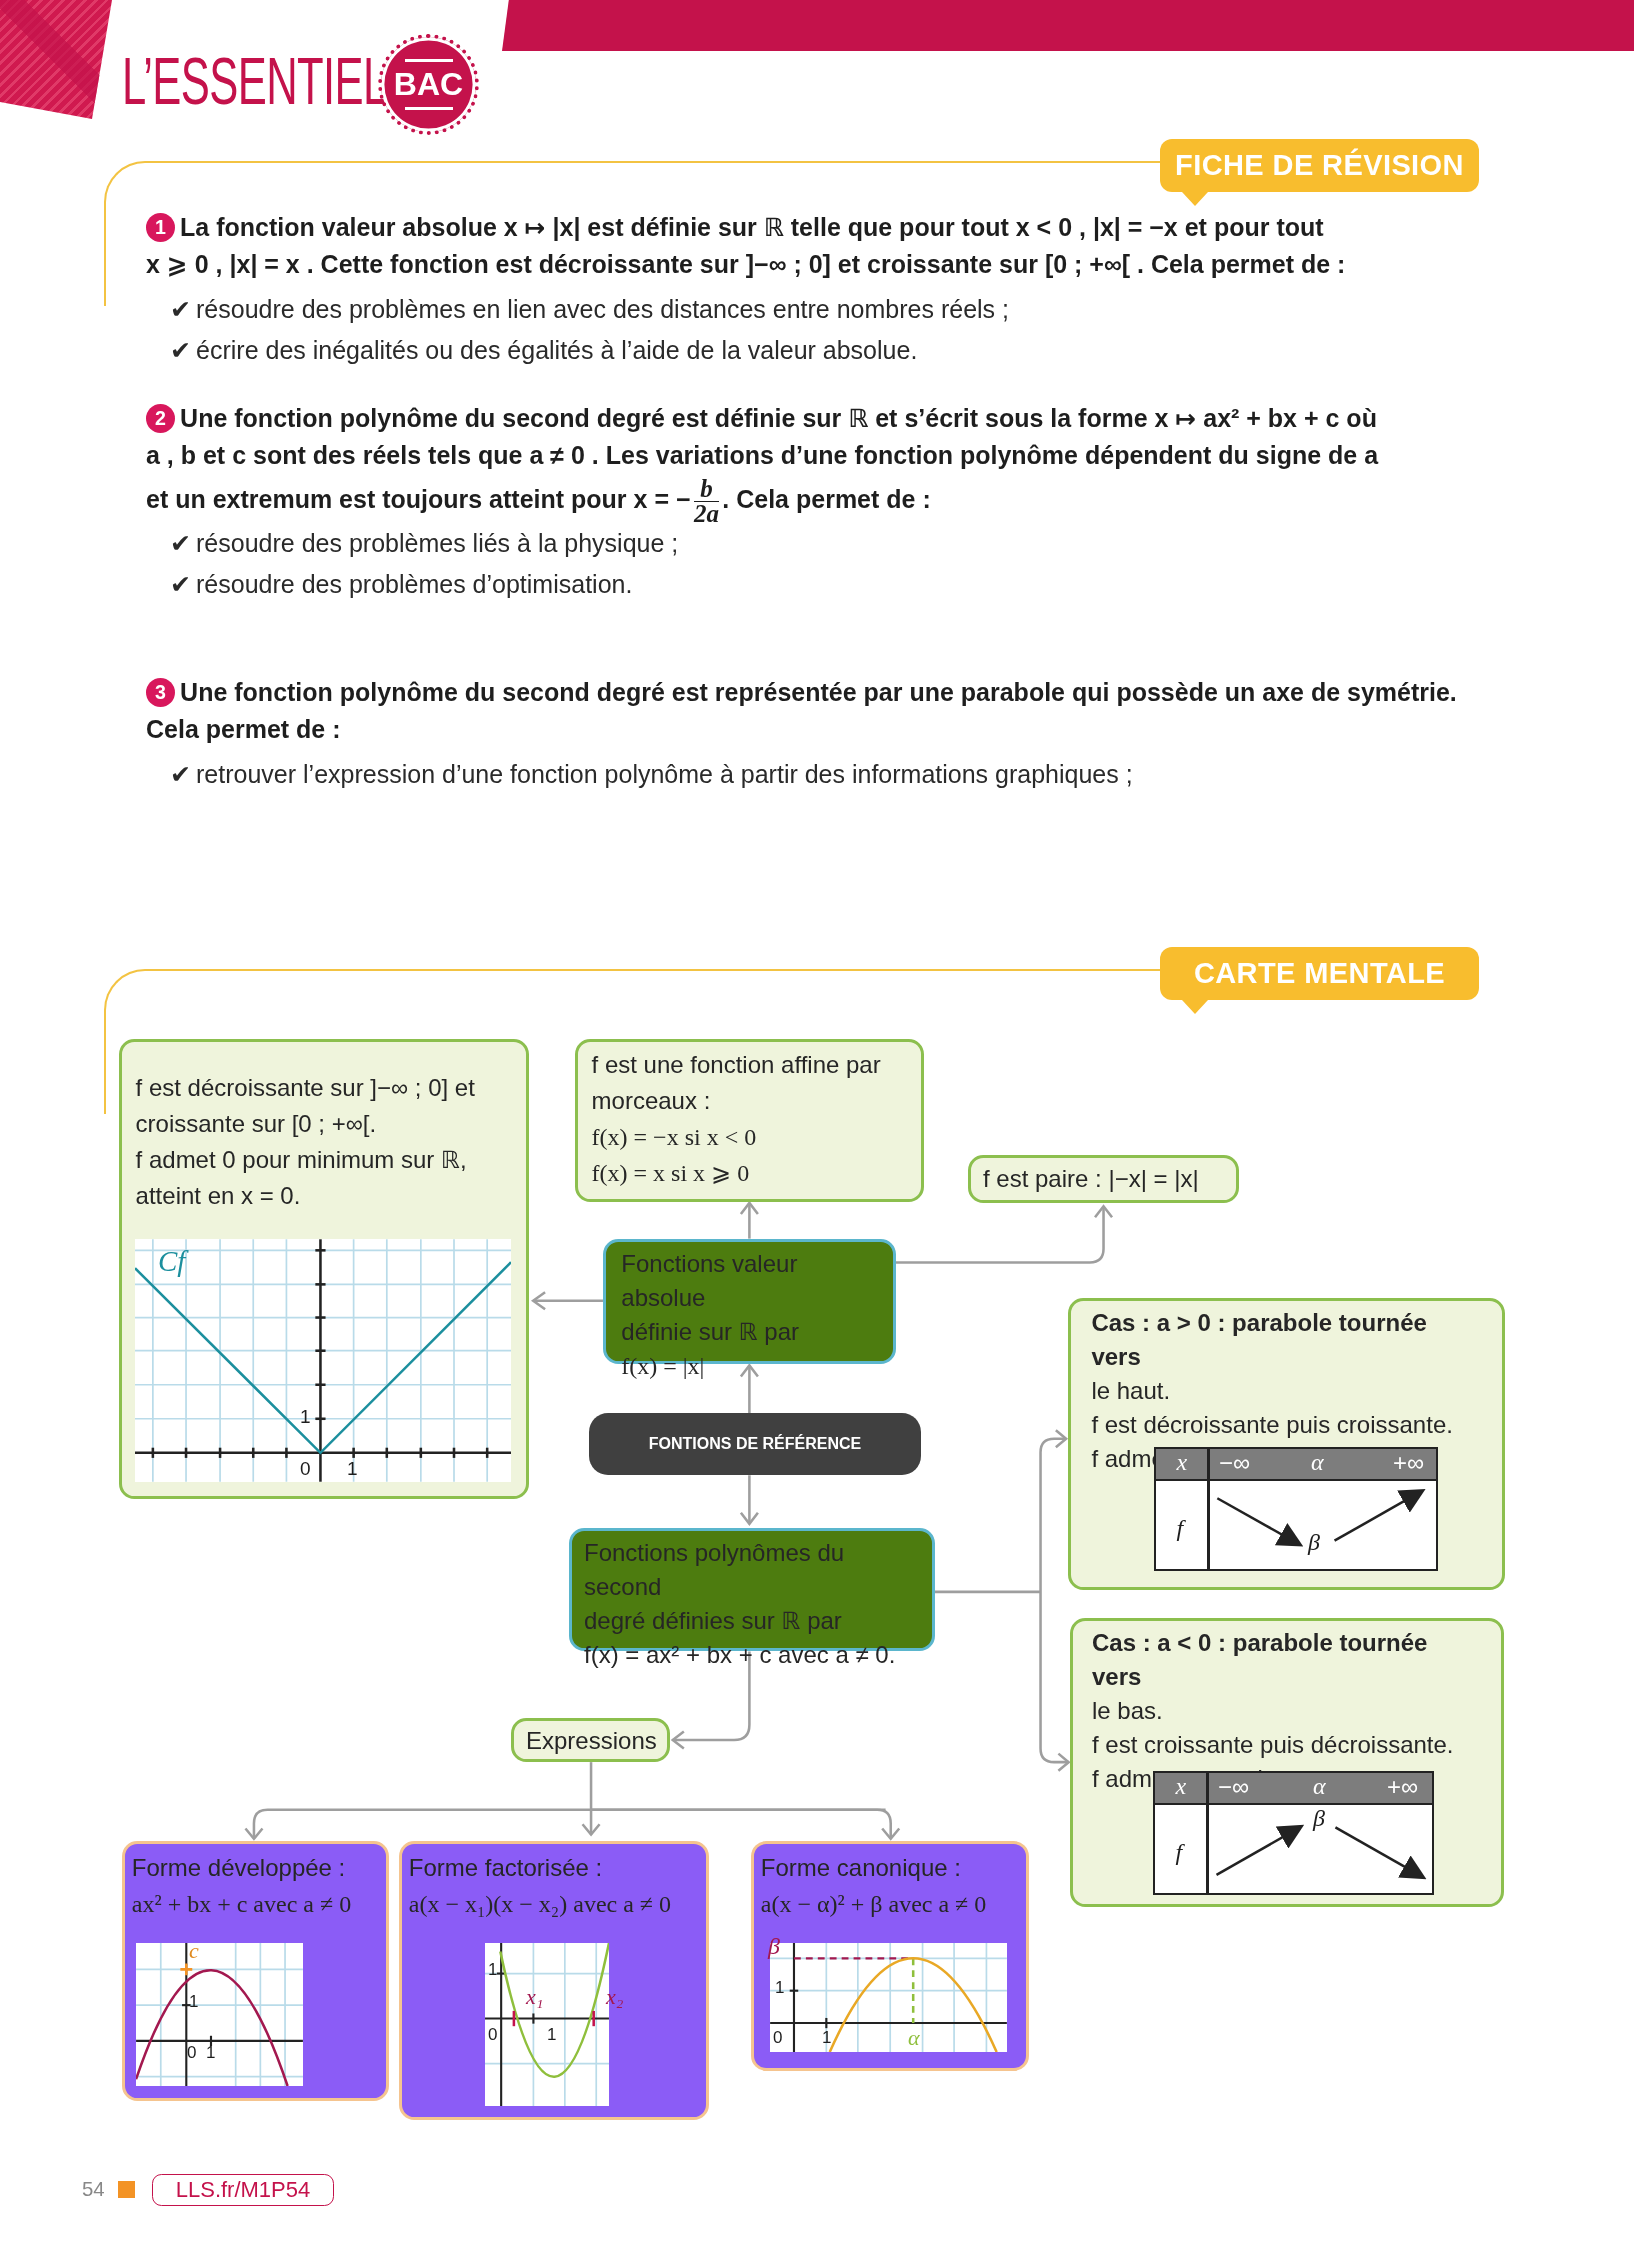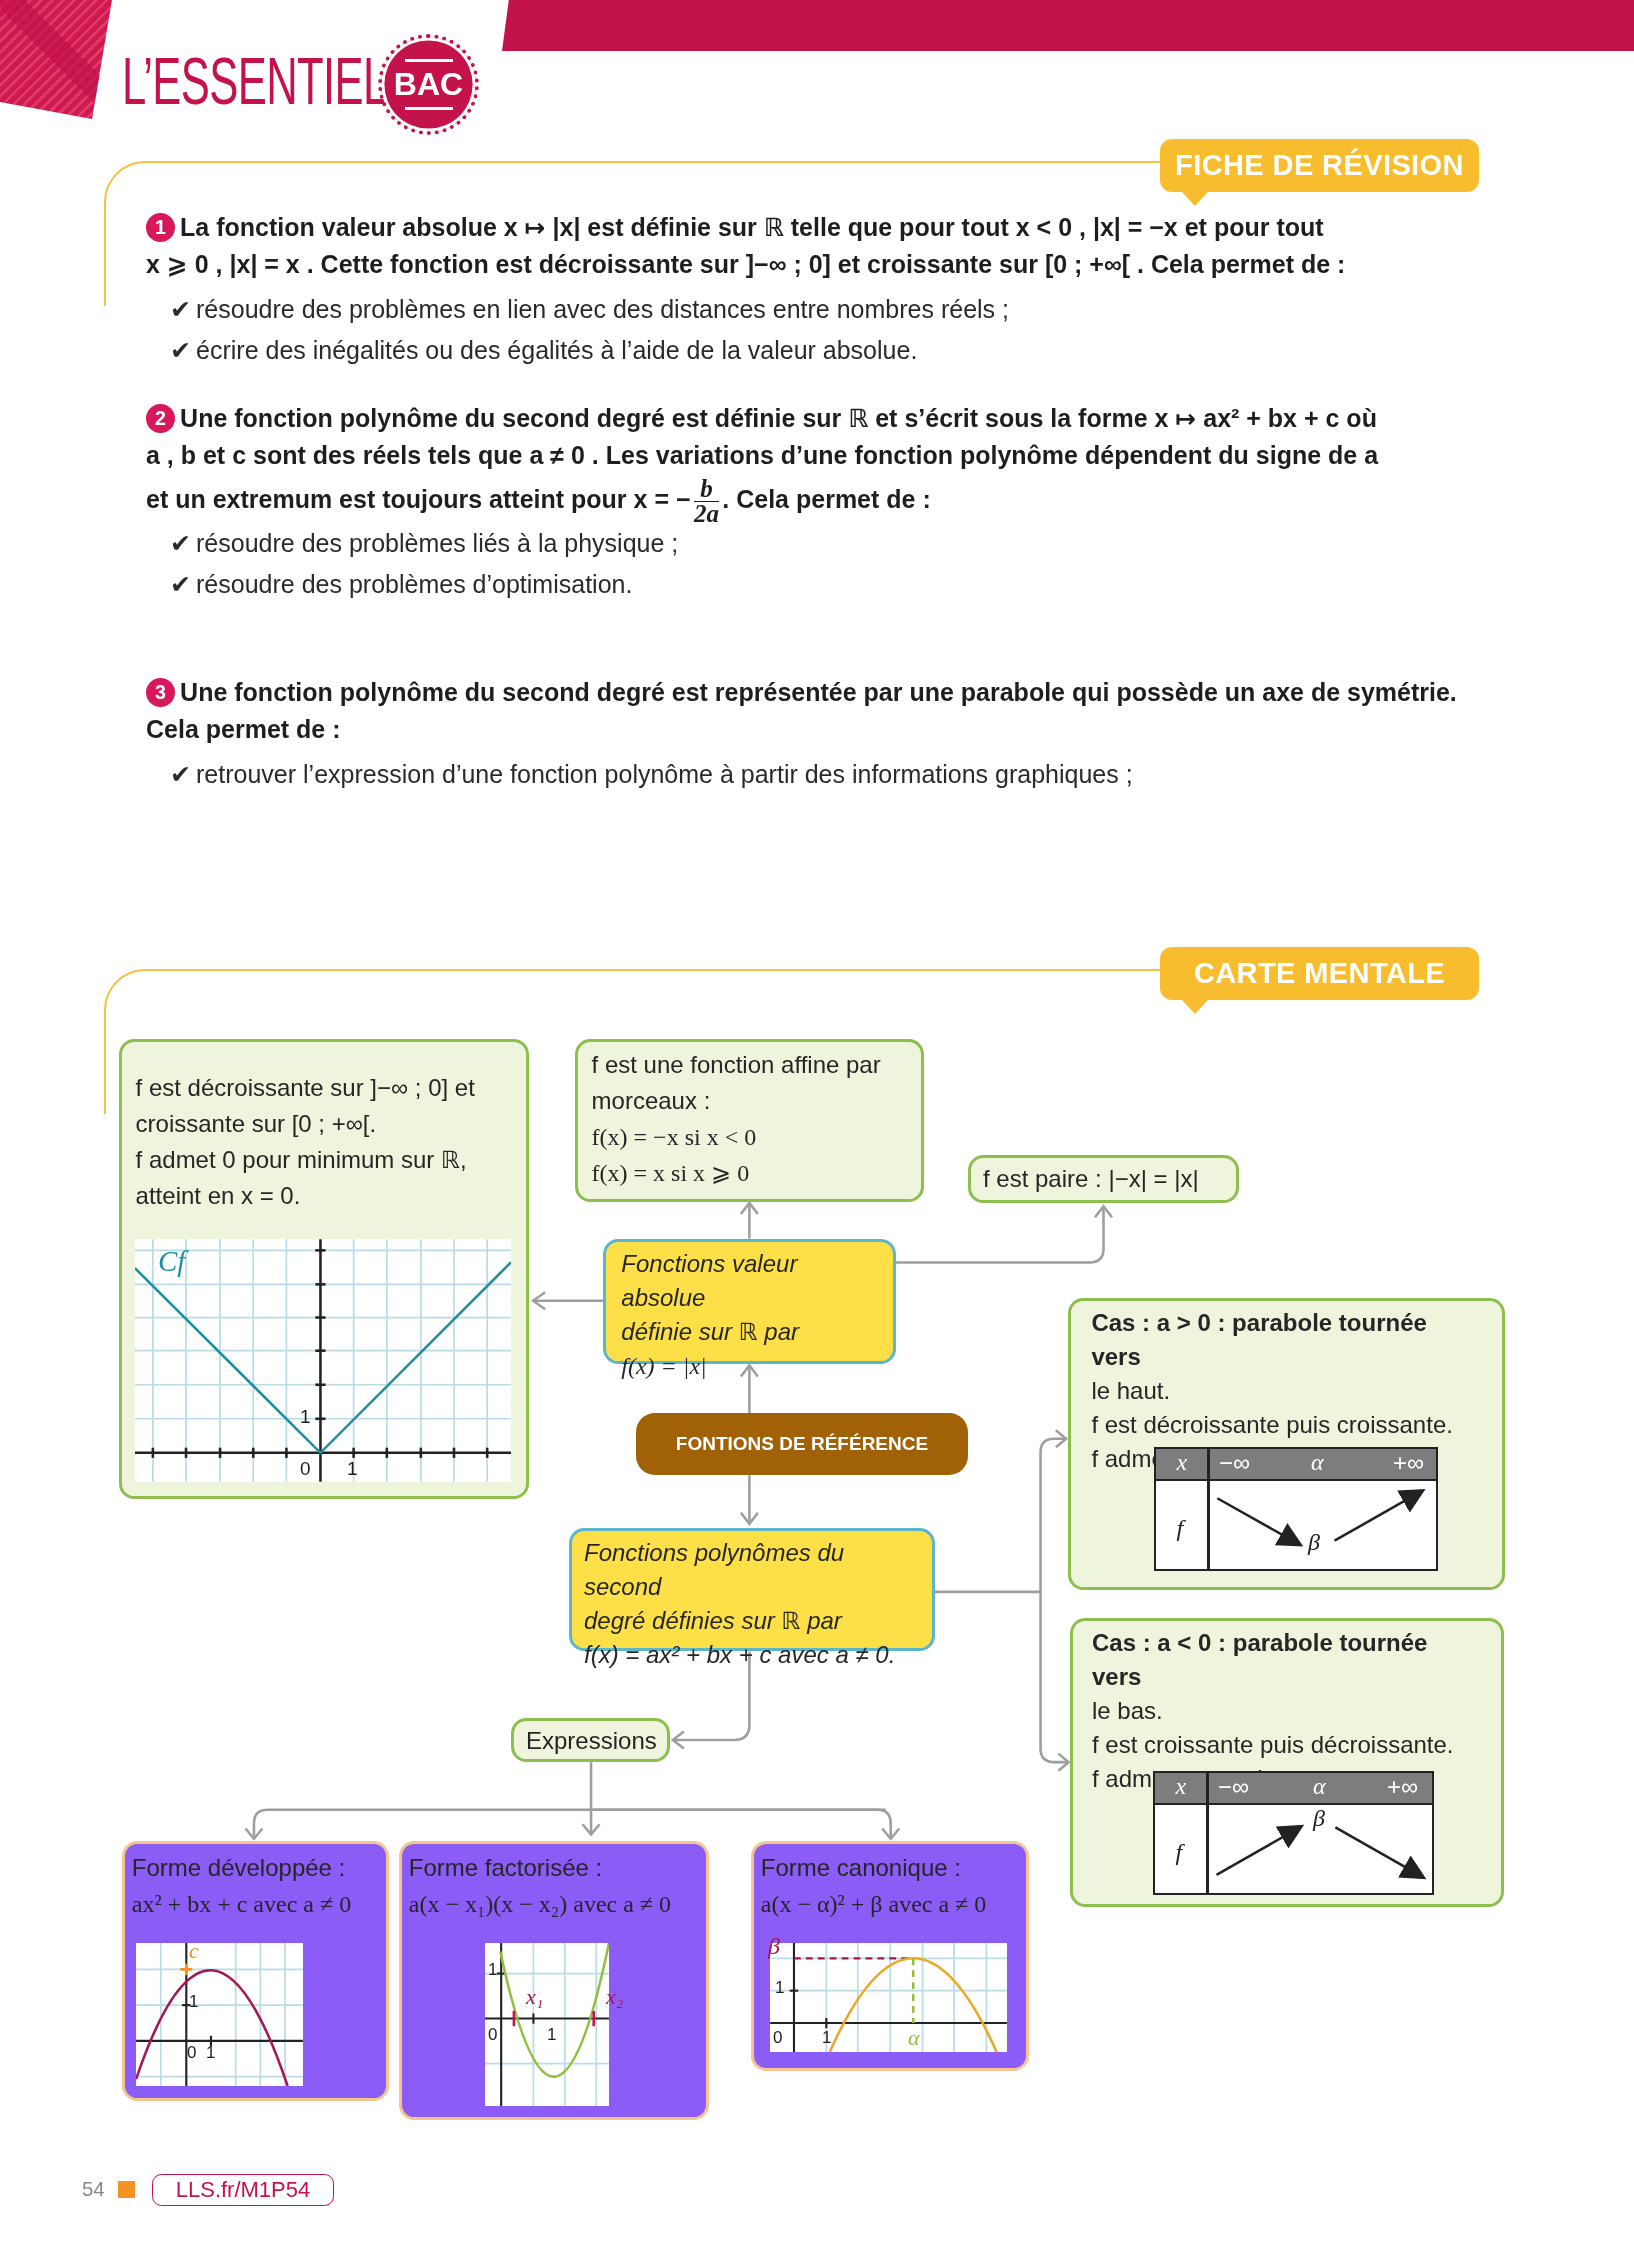--- a/index.html
+++ b/index.html
@@ -29,23 +29,23 @@
   .num { display: inline-block; width: 29px; height: 29px; border-radius: 50%; background: #d8175c; color: #fff; font-size: 19.6px; text-align: center; line-height: 29px; margin-right: 5.1px; vertical-align: 1.7px; }
   .bullet { font-size: 25px; line-height: 41px; color: #2a2a2a; }
   .bullet .chk { font-weight: bold; margin-right: 5.1px; }
   .frac { display: inline-block; vertical-align: middle; text-align: center; line-height: 24px; margin: 0 3.4px; }
   .frac span { display: block; }
   .frac .den { border-top: 1.7px solid #1e1e1e; }
 
   
   .box { border-radius: 15.3px; font-size: 24px; line-height: 36px; color: #262626; padding: 8.5px 13.6px; }
   .green { background: #eff4dc; border: 3.4px solid #8cbf4e; }
-  .blue { background: #fde047; border: 3.4px solid #5bb6cd; font-style: italic; }
+  .blue { background: #4d7c0f; border: 3.4px solid #5bb6cd; }
   .peach { background: #8b5cf6; border: 3.4px solid #f5c48f; }
-  .pink { background: #a16207; color: #fff; font-weight: bold; border-radius: 19px; font-size: 19px; display: flex; align-items: center; justify-content: center; margin-left: 47px; }
+  .pink { background: #404040; color: #fff; font-weight: bold; border-radius: 19px; font-size: 16px; display: flex; align-items: center; justify-content: center; }
   .plot { background: #fff; }
 
   .var-table { border: 2.6px solid #222; background: #fff; }
   .var-table .hdr { background: #7d7d7d; height: 32px; color: #fff; position: relative; border-bottom: 2.6px solid #222; }
   .var-table .cell { position: absolute; font-size: 24px; }
 
   .footer-num { left: 82px; top: 2178px; font-size: 20.4px; color: #888; }
   .footer-sq { left: 118px; top: 2181px; width: 17px; height: 17px; background: #f39325; }
   .footer-link { left: 152px; top: 2174px; width: 182px; height: 32px; border: 1.7px solid #c4124b; border-radius: 9.4px; color: #c4124b; font-weight: normal; font-size: 22px; display: flex; align-items: center; justify-content: center; }
 </style>

